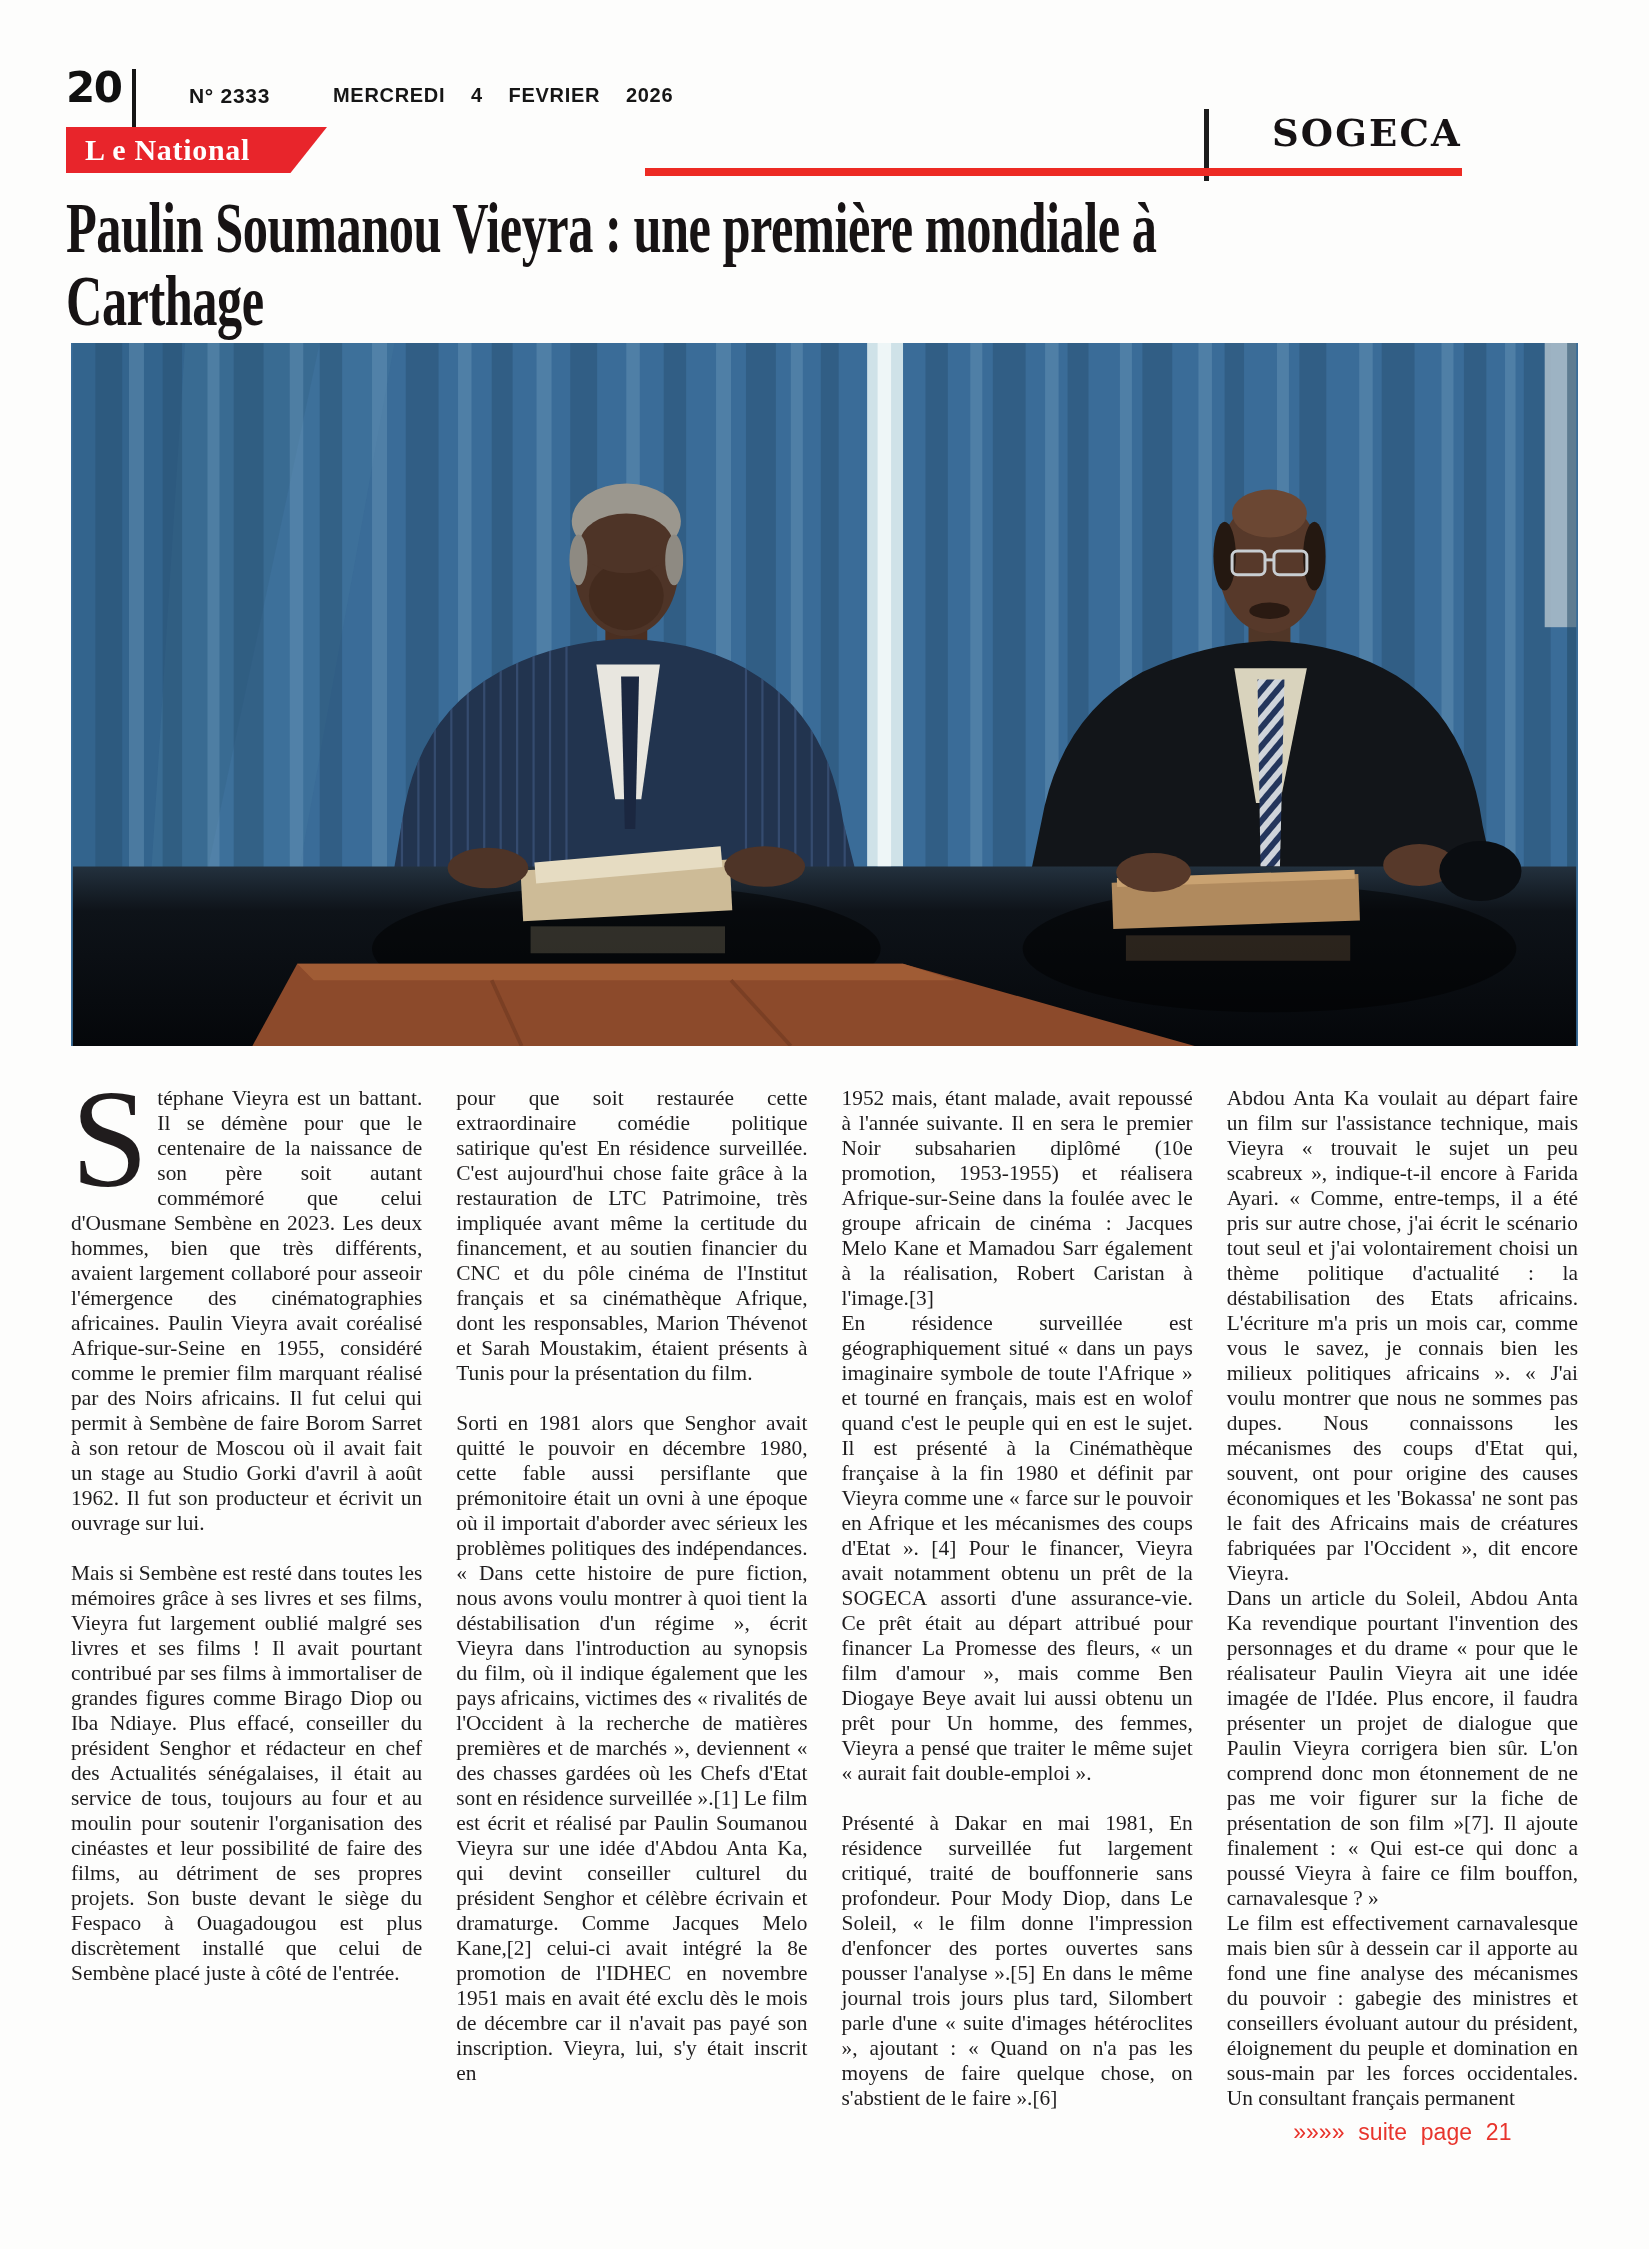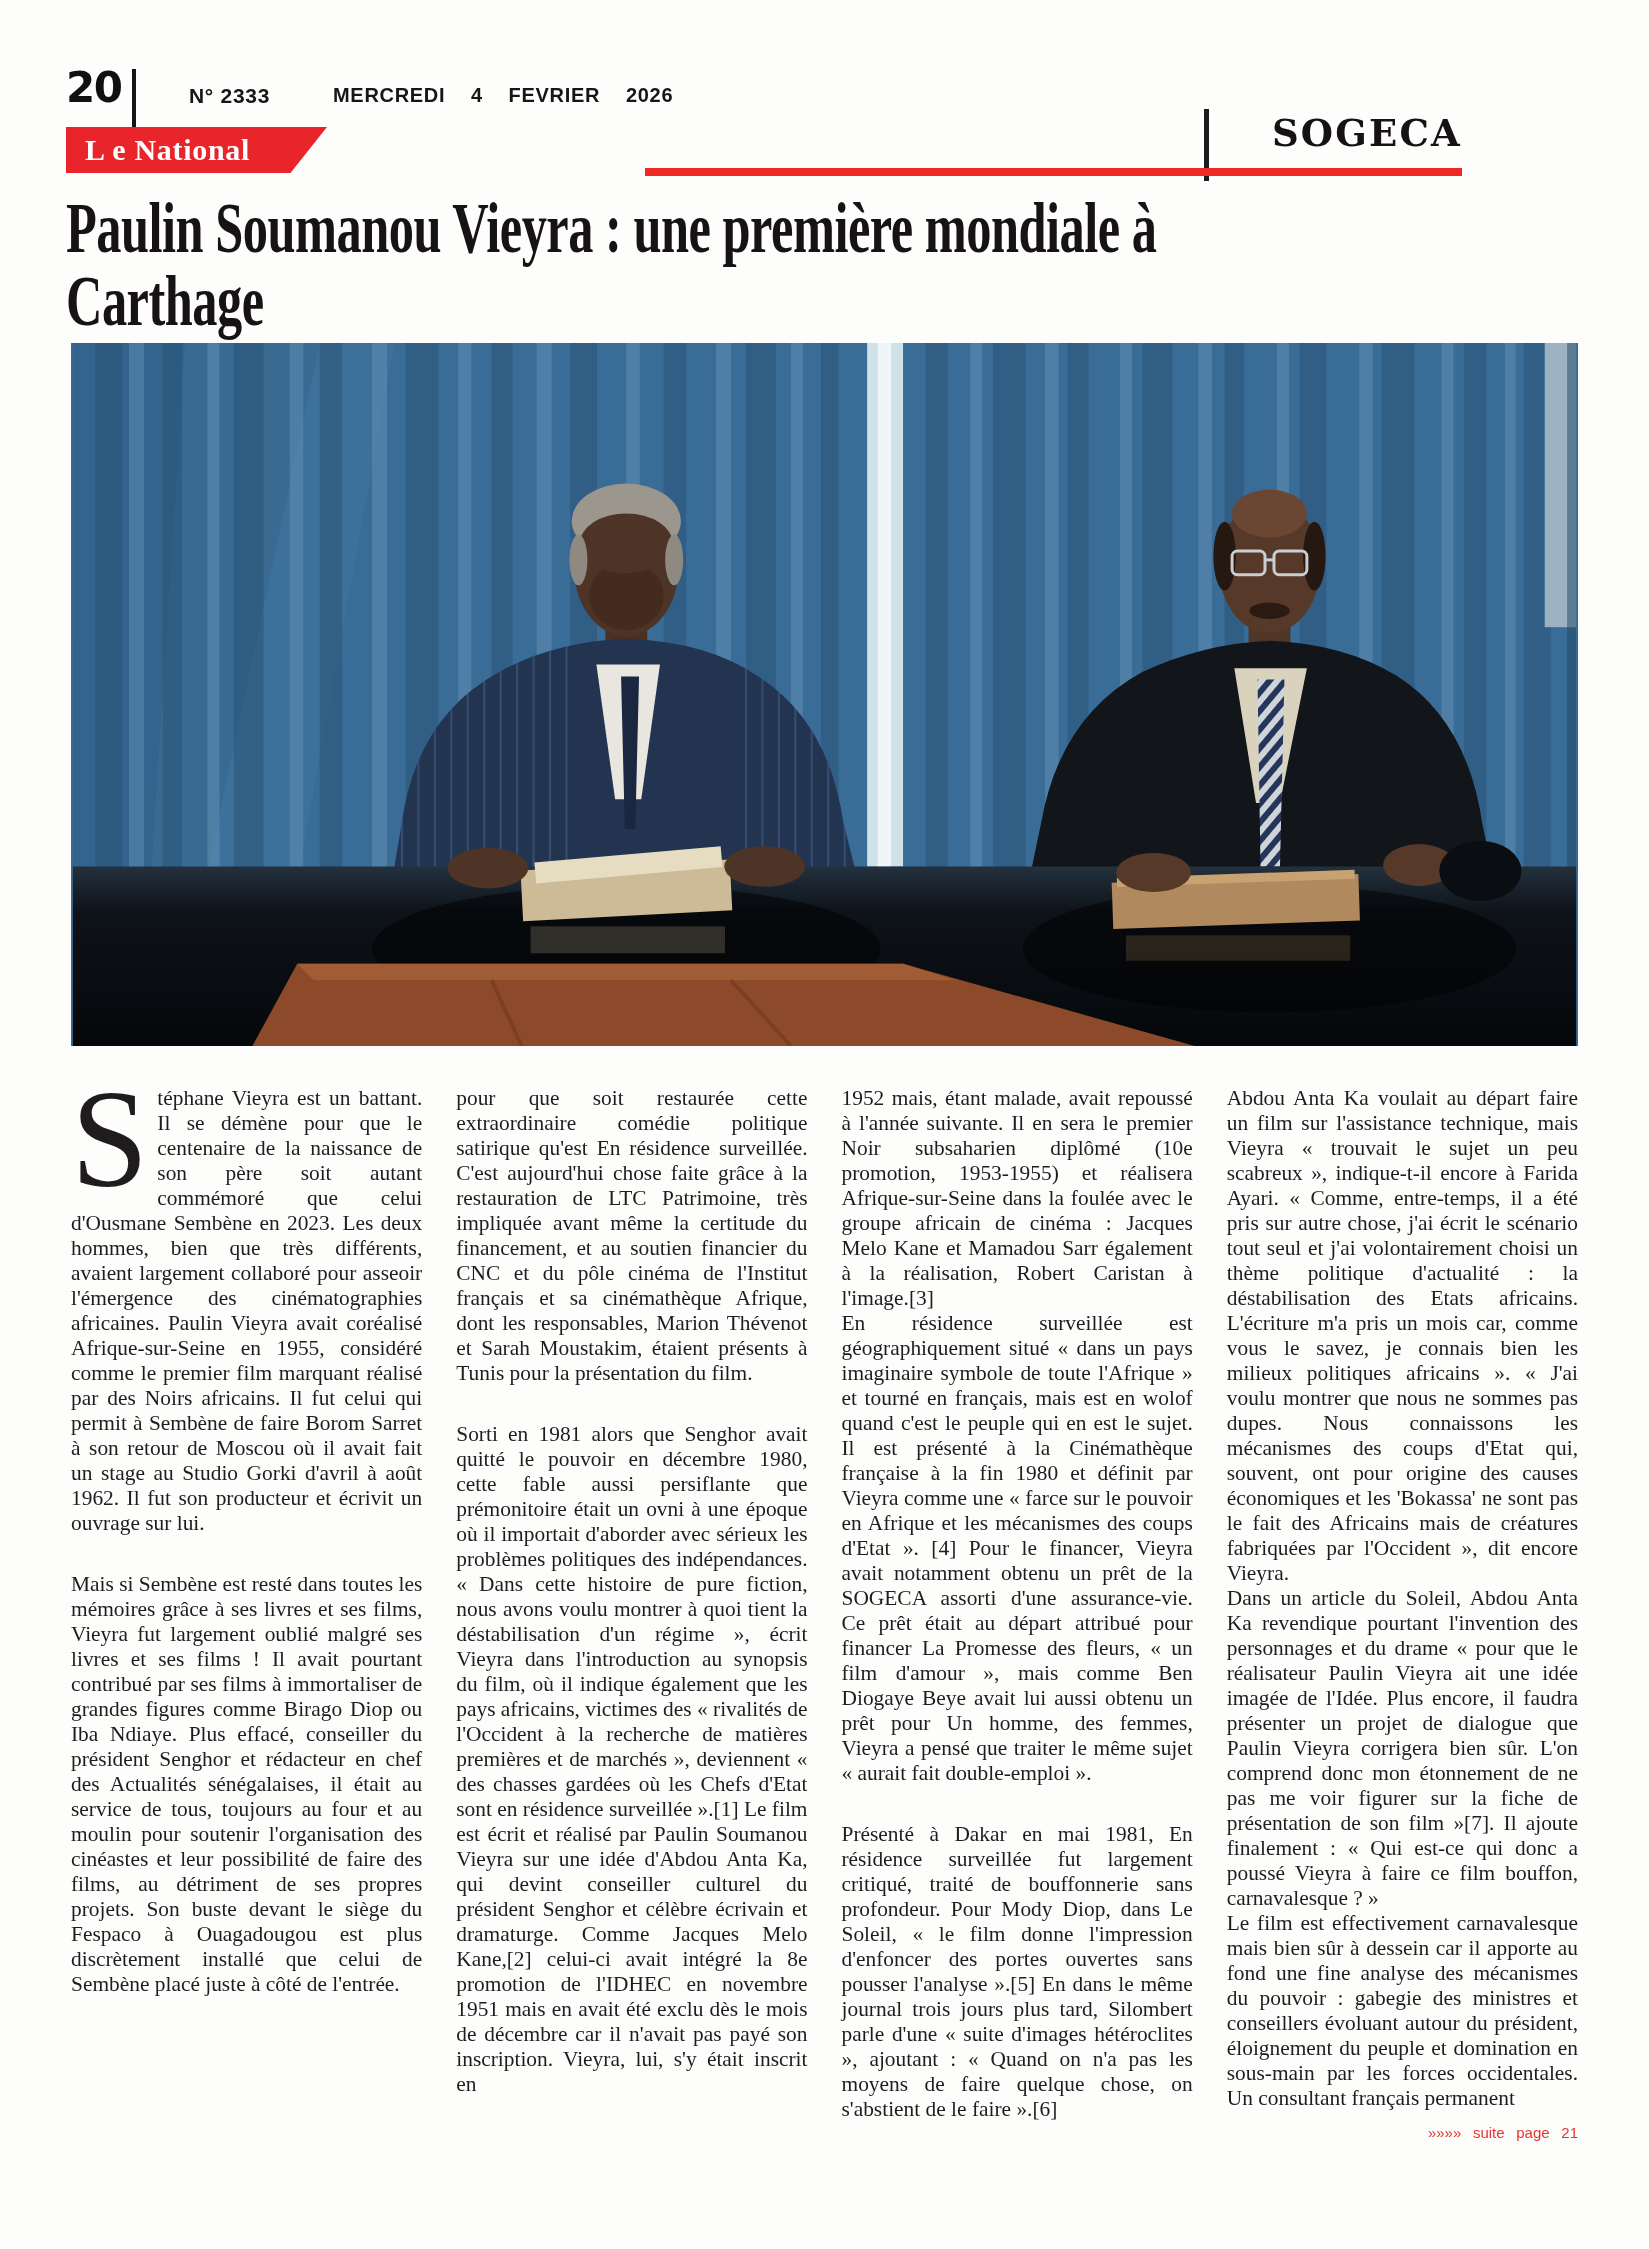--- a/index.html
+++ b/index.html
@@ -30,25 +30,25 @@
             color:#171314;letter-spacing:-0.7px;}
 
   
   .photo-frame{position:absolute;left:71px;top:343px;width:1507px;height:703px;background:#3a6c98;}
   .photo-frame svg{display:block;}
 
   
   .body-columns{position:absolute;left:71px;top:1086px;width:1507px;display:flex;gap:34px;}
   .col{width:352px;font-size:21.4px;line-height:25px;text-align:justify;}
   .col p{margin:0;}
-  .col p.gap{margin-top:36px;}
+  .col p.gap{margin-top:25px;}
   .drop-cap{float:left;font-size:139px;line-height:96px;padding:4.5px 9px 0 0;color:#201c1d;
             font-family:"Liberation Serif",serif;}
-  .suite{margin-top:9px;text-align:right;color:#e8342c;font-family:"Liberation Sans",sans-serif;
-         font-size:15px;word-spacing:7.5px;}
+  .suite{margin-top:9px;text-align:center;color:#e8342c;font-family:"Liberation Sans",sans-serif;
+         font-size:23px;word-spacing:7.5px;}
 </style>
 </head>
 <body>
 
 <div class="page">
 
   <div class="page-number">20</div>
   <div class="header-divider"></div>
   <div class="issue-number">N° 2333</div>
   <div class="issue-date">MERCREDI 4 FEVRIER 2026</div>

